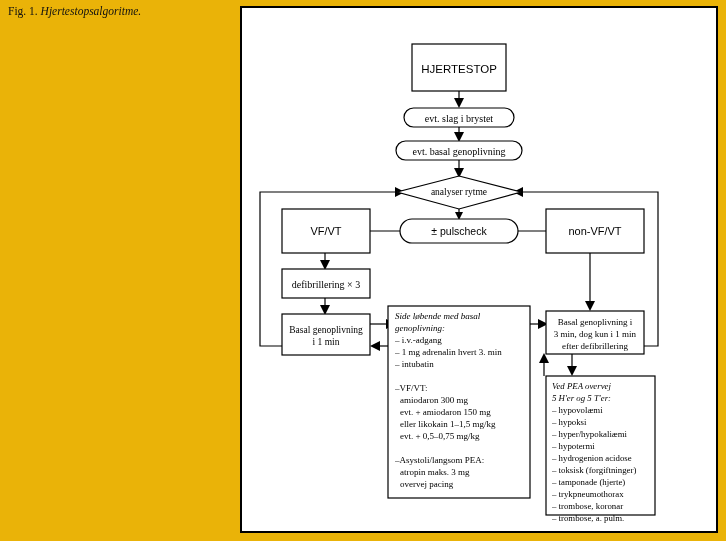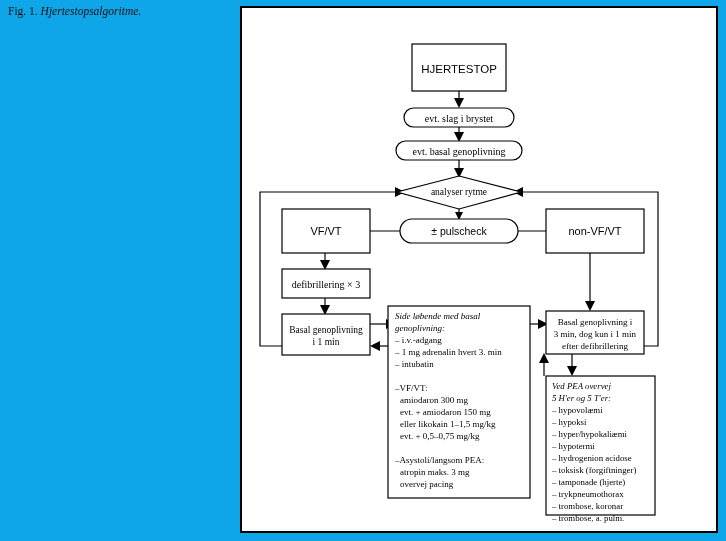--- a/index.html
+++ b/index.html
@@ -4,21 +4,21 @@
 <style>
   html, body {
     margin: 0;
     padding: 0;
     background: #ffffff;
   }
   #page {
     position: relative;
     width: 726px;
     height: 541px;
-    background: #0ea5e9;
+    background: #eab308;
     overflow: hidden;
     font-family: "Liberation Serif", serif;
   }
   #caption {
     position: absolute;
     left: 8px;
     top: 5px;
     font-family: "Liberation Serif", serif;
     font-size: 11.5px;
     color: #111111;

